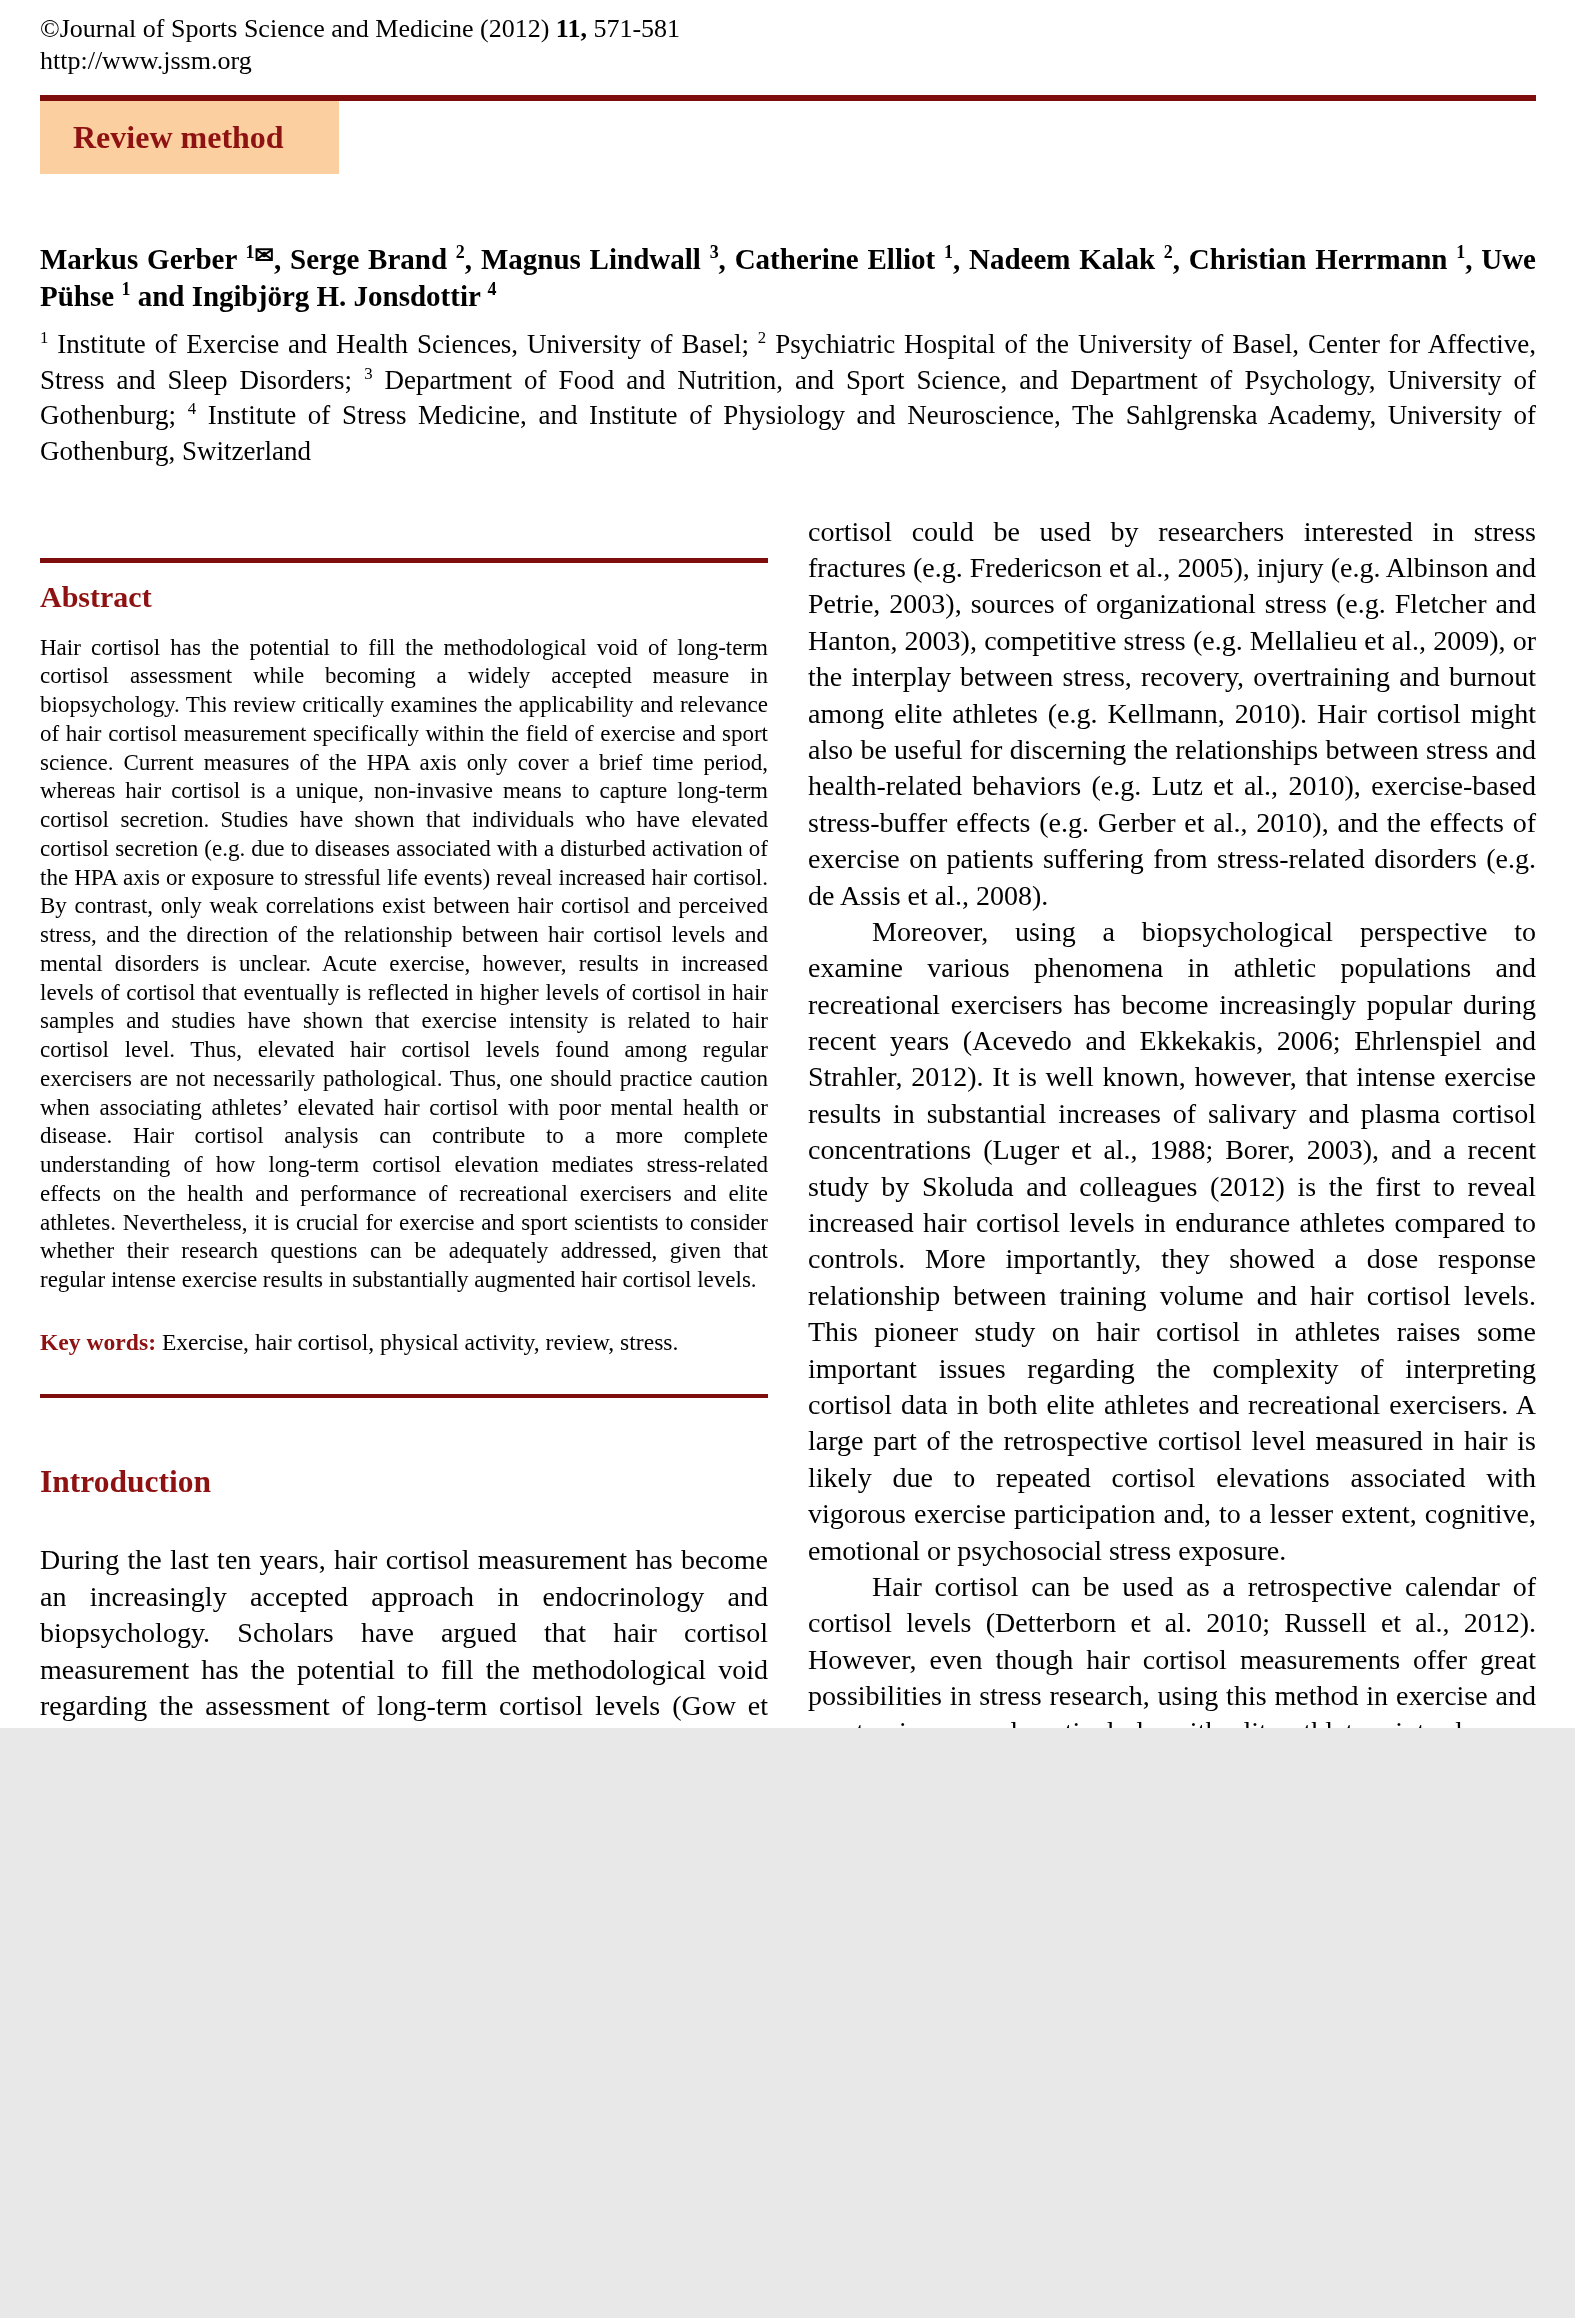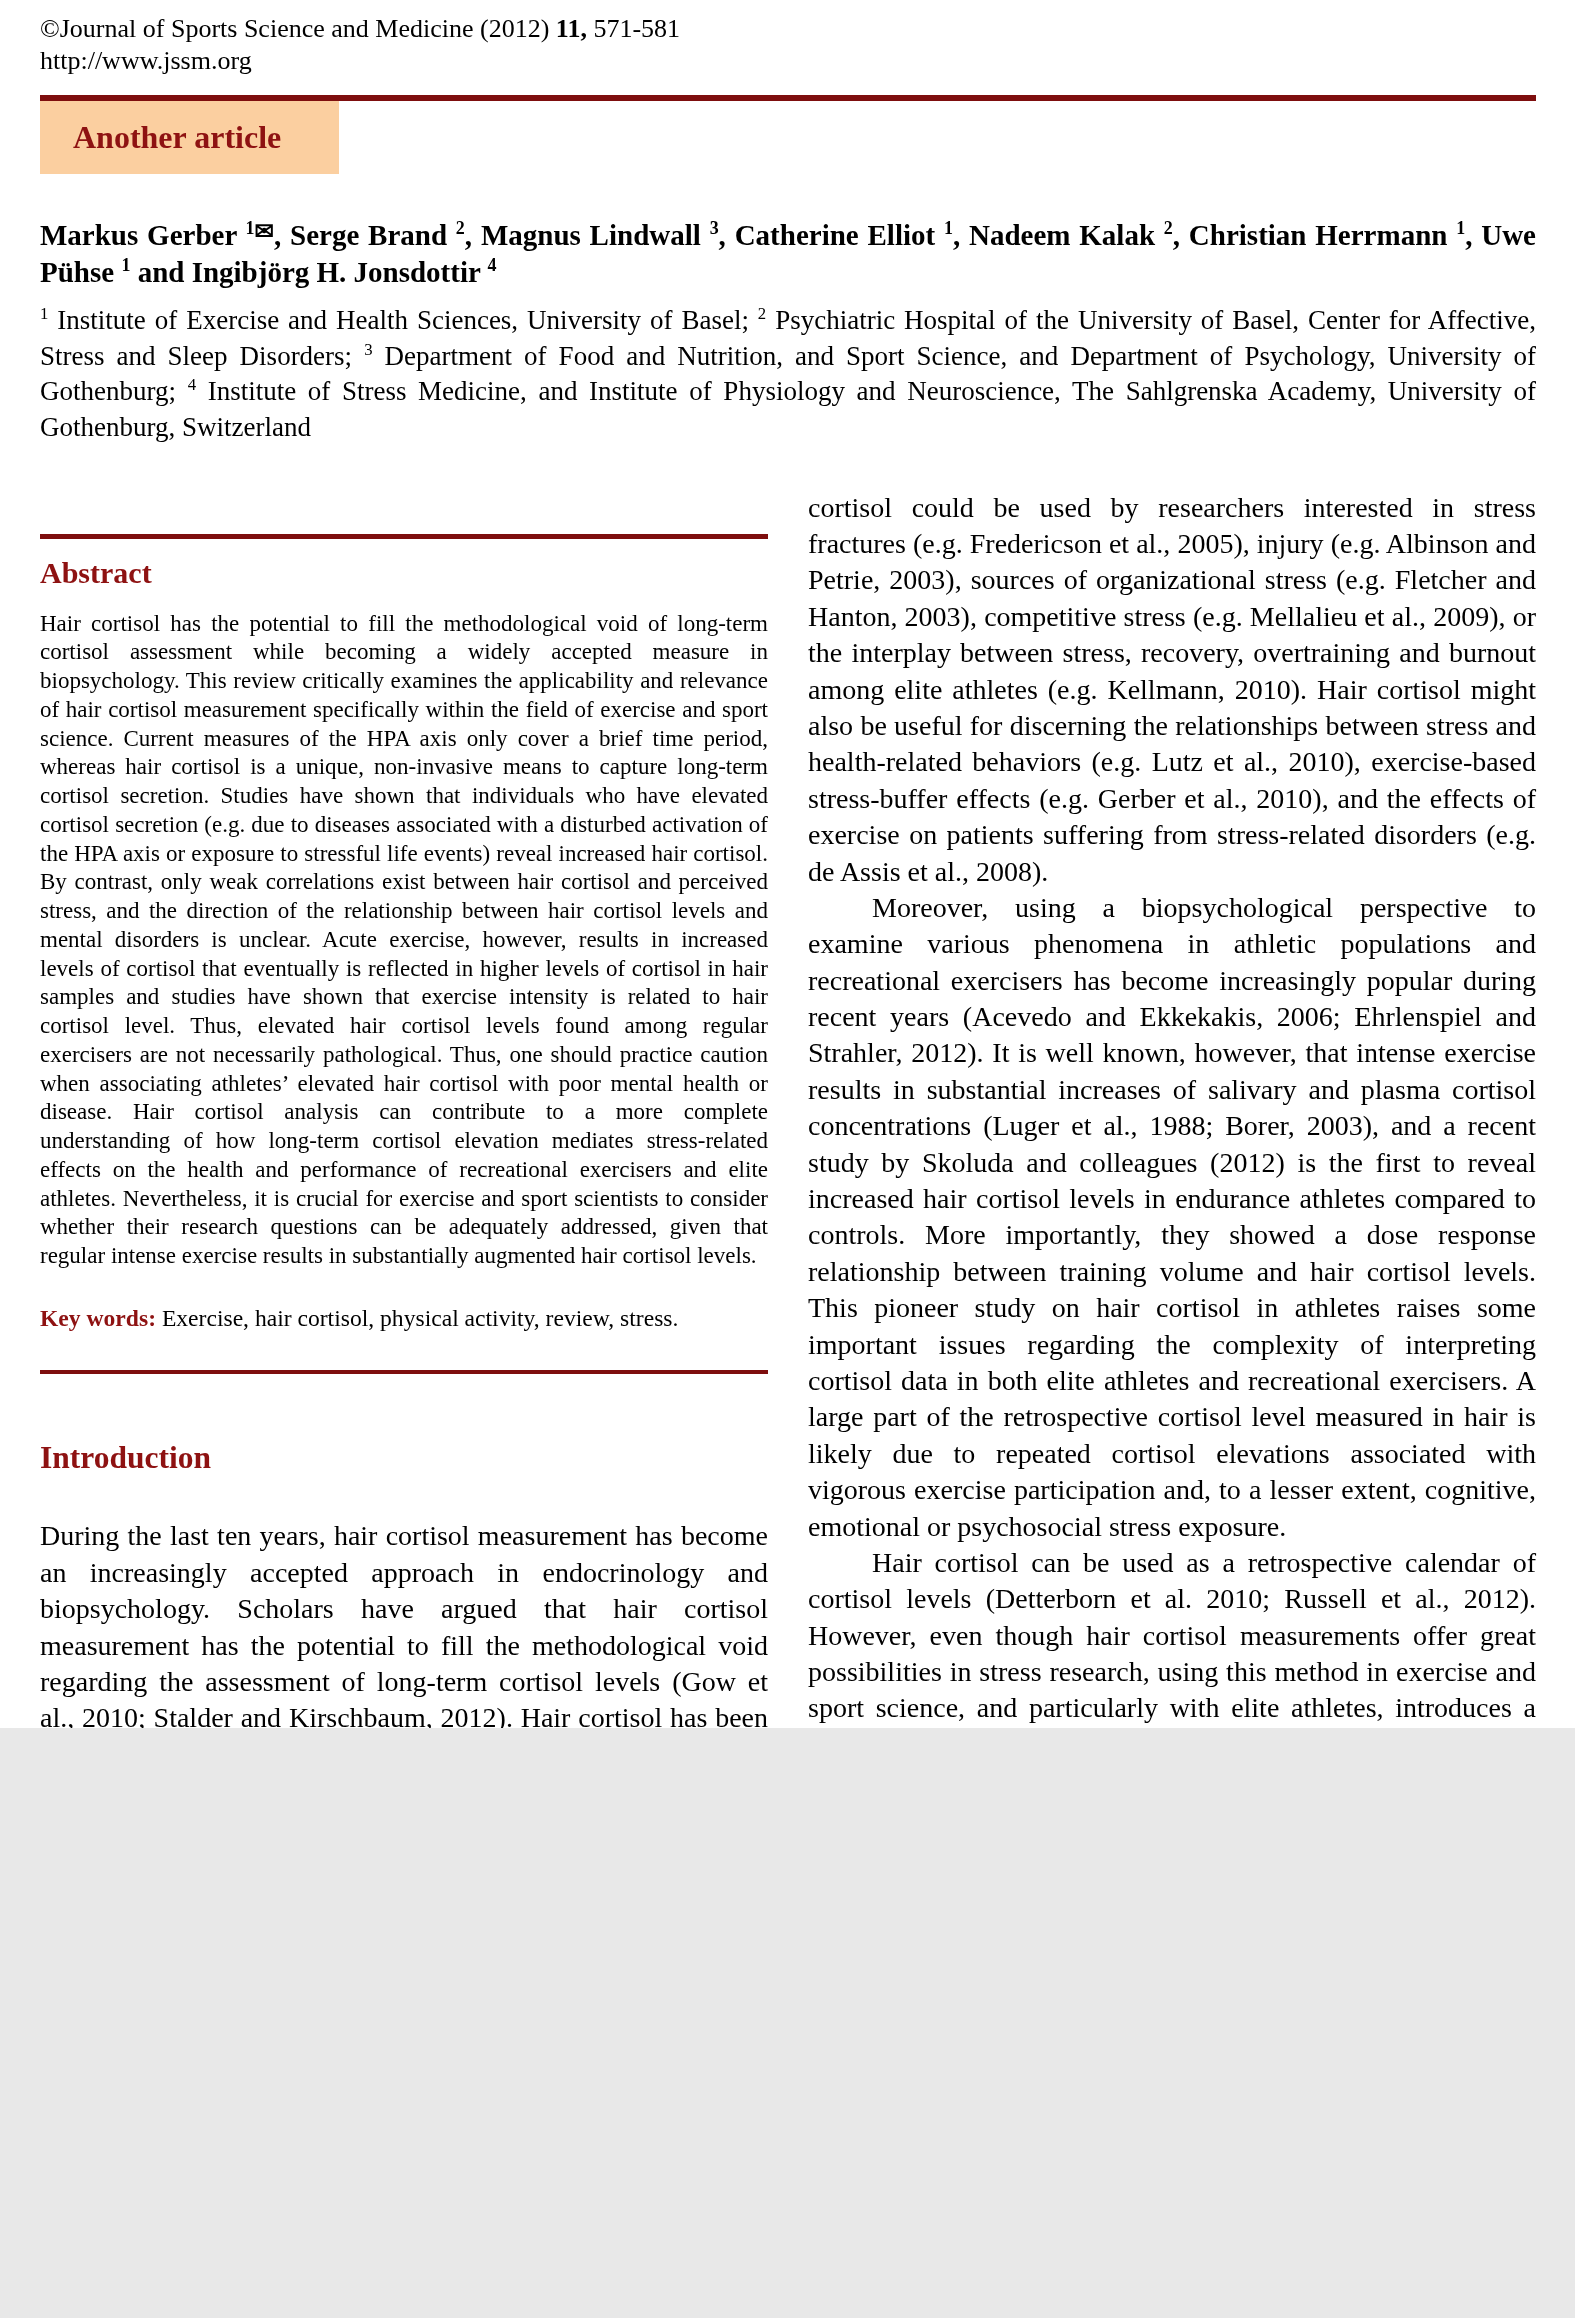--- a/index.html
+++ b/index.html
@@ -18,21 +18,21 @@
   .toprule{margin-top:18.6px;border-top:6.4px solid #7e0e0e;}
   .badge{
     width:299px;height:73px;background:#fbcfa0;
     display:flex;align-items:center;box-sizing:border-box;padding-left:33px;
     color:#8e1212;font-size:32px;font-weight:700;
   }
   .title{
     margin:63px 0 0 0;font-size:37px;font-weight:700;line-height:1.42;
     text-align:justify;
   }
-  .authors{margin-top:42px;font-size:29px;font-weight:700;line-height:1.3;text-align:justify;}
+  .authors{margin-top:66px;font-size:29px;font-weight:700;line-height:1.3;text-align:justify;}
   .authors sup{font-size:62%;}
   .env{font-size:0.8em;vertical-align:5.7px;}
   .affils{margin-top:11px;font-size:27px;line-height:1.32;text-align:justify;}
   .affils sup{font-size:62%;}
   .columns{
     margin-top:44px;
     display:grid;grid-template-columns:1fr 1fr;column-gap:40px;
   }
   .abs-rule{border-top:5px solid #7e0e0e;margin-top:44px;}
   .abs-h{margin:17px 0 0 0;font-size:30px;font-weight:700;color:#8e1212;}
@@ -56,21 +56,21 @@
 <div class="page">
 
   <header>
     <div class="jline"><span>©Journal of Sports Science and Medicine (2012) </span><b>11,</b><span> 571-581</span></div>
     <div class="jurl">http://www.jssm.org</div>
   </header>
 
   <div class="toprule"></div>
 
   <div class="badge">
-    <span>Another article</span>
+    <span>Review method</span>
   </div>
 
 
   <div class="authors"><span>Markus Gerber </span><sup>1</sup><span class="env">✉</span><span>, Serge Brand </span><sup>2</sup><span>, Magnus Lindwall </span><sup>3</sup><span>, Catherine Elliot </span><sup>1</sup><span>, Nadeem Kalak </span><sup>2</sup><span>, Christian Herrmann </span><sup>1</sup><span>, Uwe Pühse </span><sup>1</sup><span> and Ingibjörg H. Jonsdottir </span><sup>4</sup></div>
 
   <div class="affils"><sup>1</sup><span> Institute of Exercise and Health Sciences, University of Basel; </span><sup>2</sup><span> Psychiatric Hospital of the University of Basel, Center for Affective, Stress and Sleep Disorders; </span><sup>3</sup><span> Department of Food and Nutrition, and Sport Science, and Department of Psychology, University of Gothenburg; </span><sup>4</sup><span> Institute of Stress Medicine, and Institute of Physiology and Neuroscience, The Sahlgrenska Academy, University of Gothenburg, Switzerland</span></div>
 
   <div class="columns">
 
     <div class="lcol">

